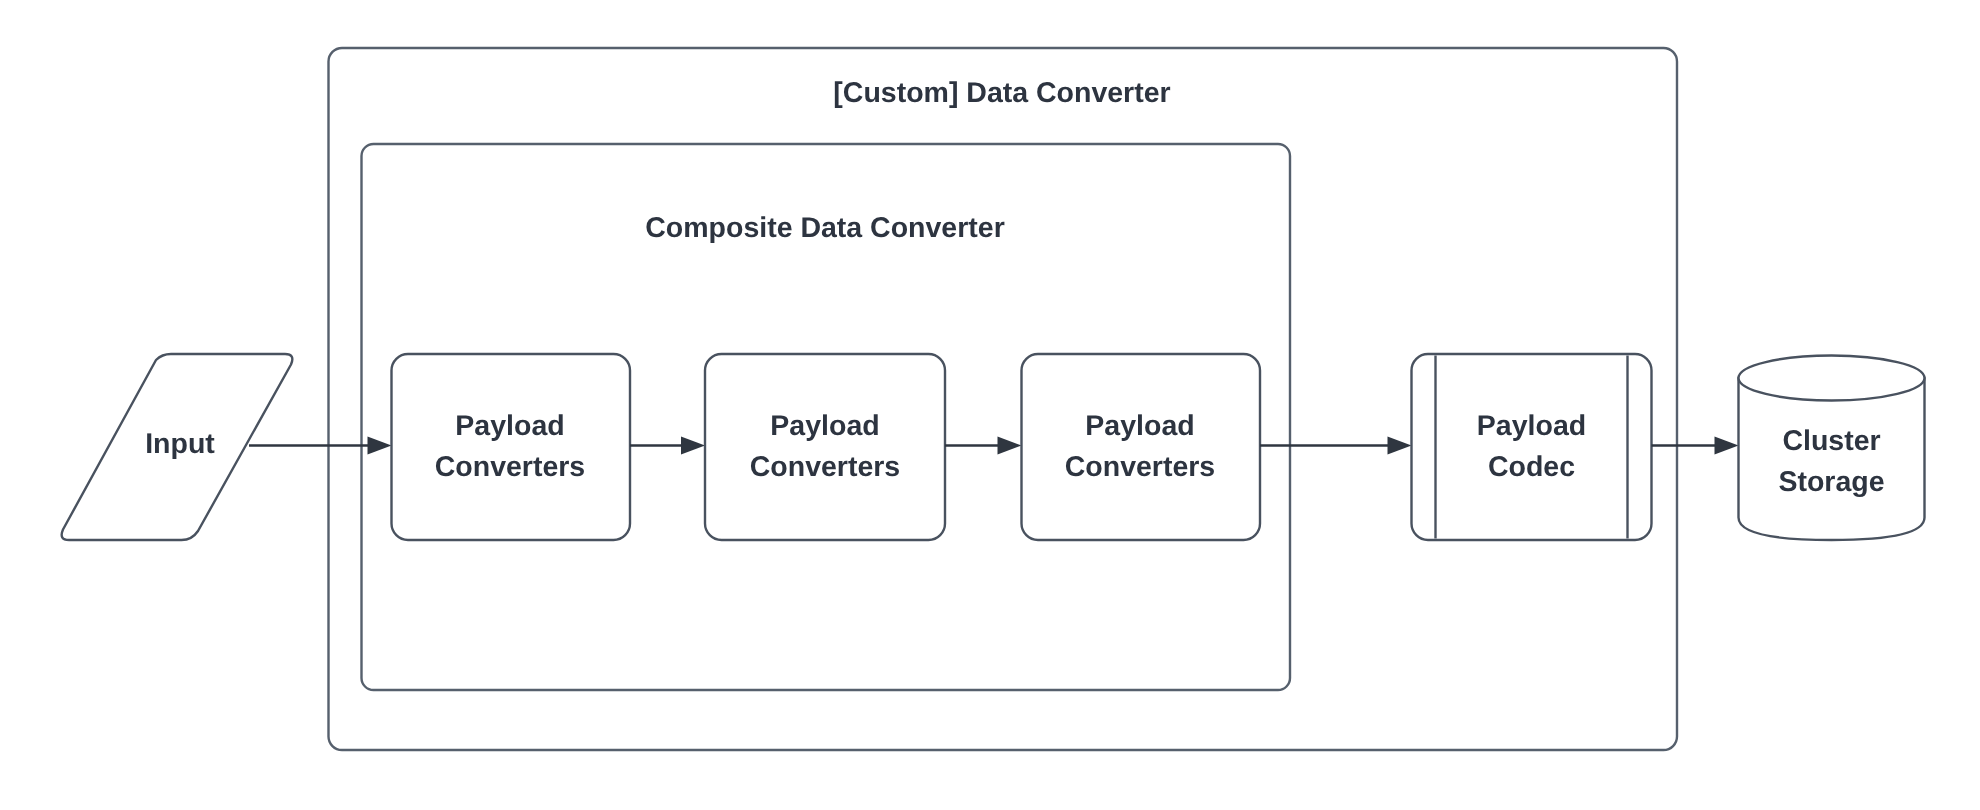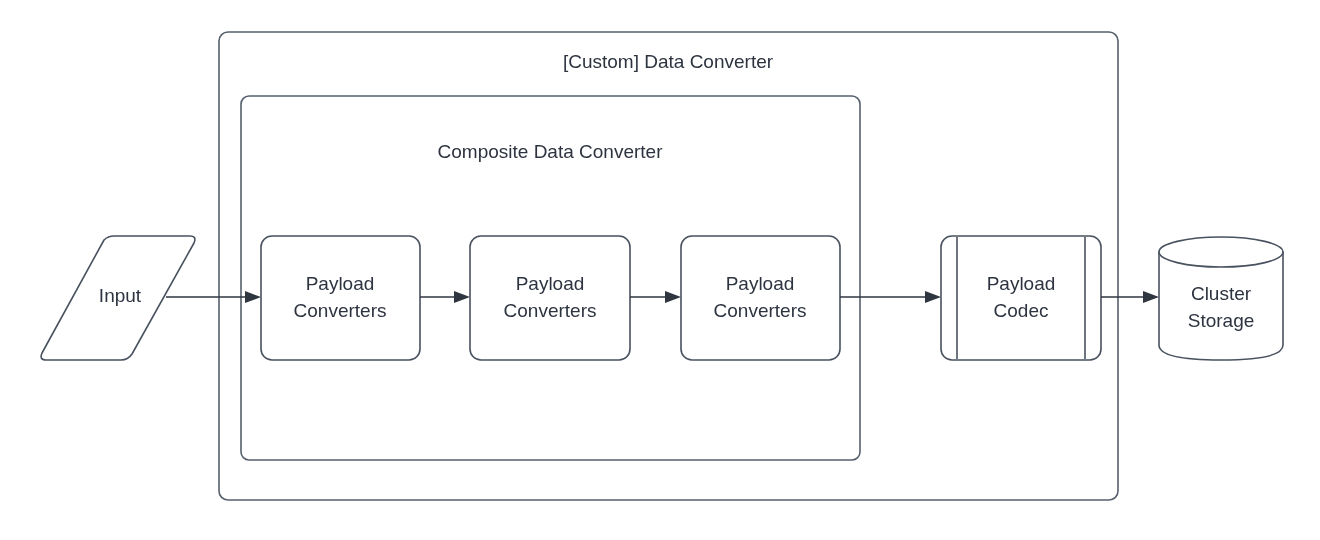--- a/index.html
+++ b/index.html
@@ -9,20 +9,21 @@
   }
   body {
     font-family: "Liberation Sans", sans-serif;
   }
   #diagram-root {
     position: relative;
     width: 1320px;
     height: 540px;
     background: #ffffff;
     overflow: hidden;
+    font-weight: bold;
   }
   #diagram-svg {
     position: absolute;
     top: 0;
     left: 0;
     width: 1320px;
     height: 540px;
     display: block;
   }
   .shape-stroke {

